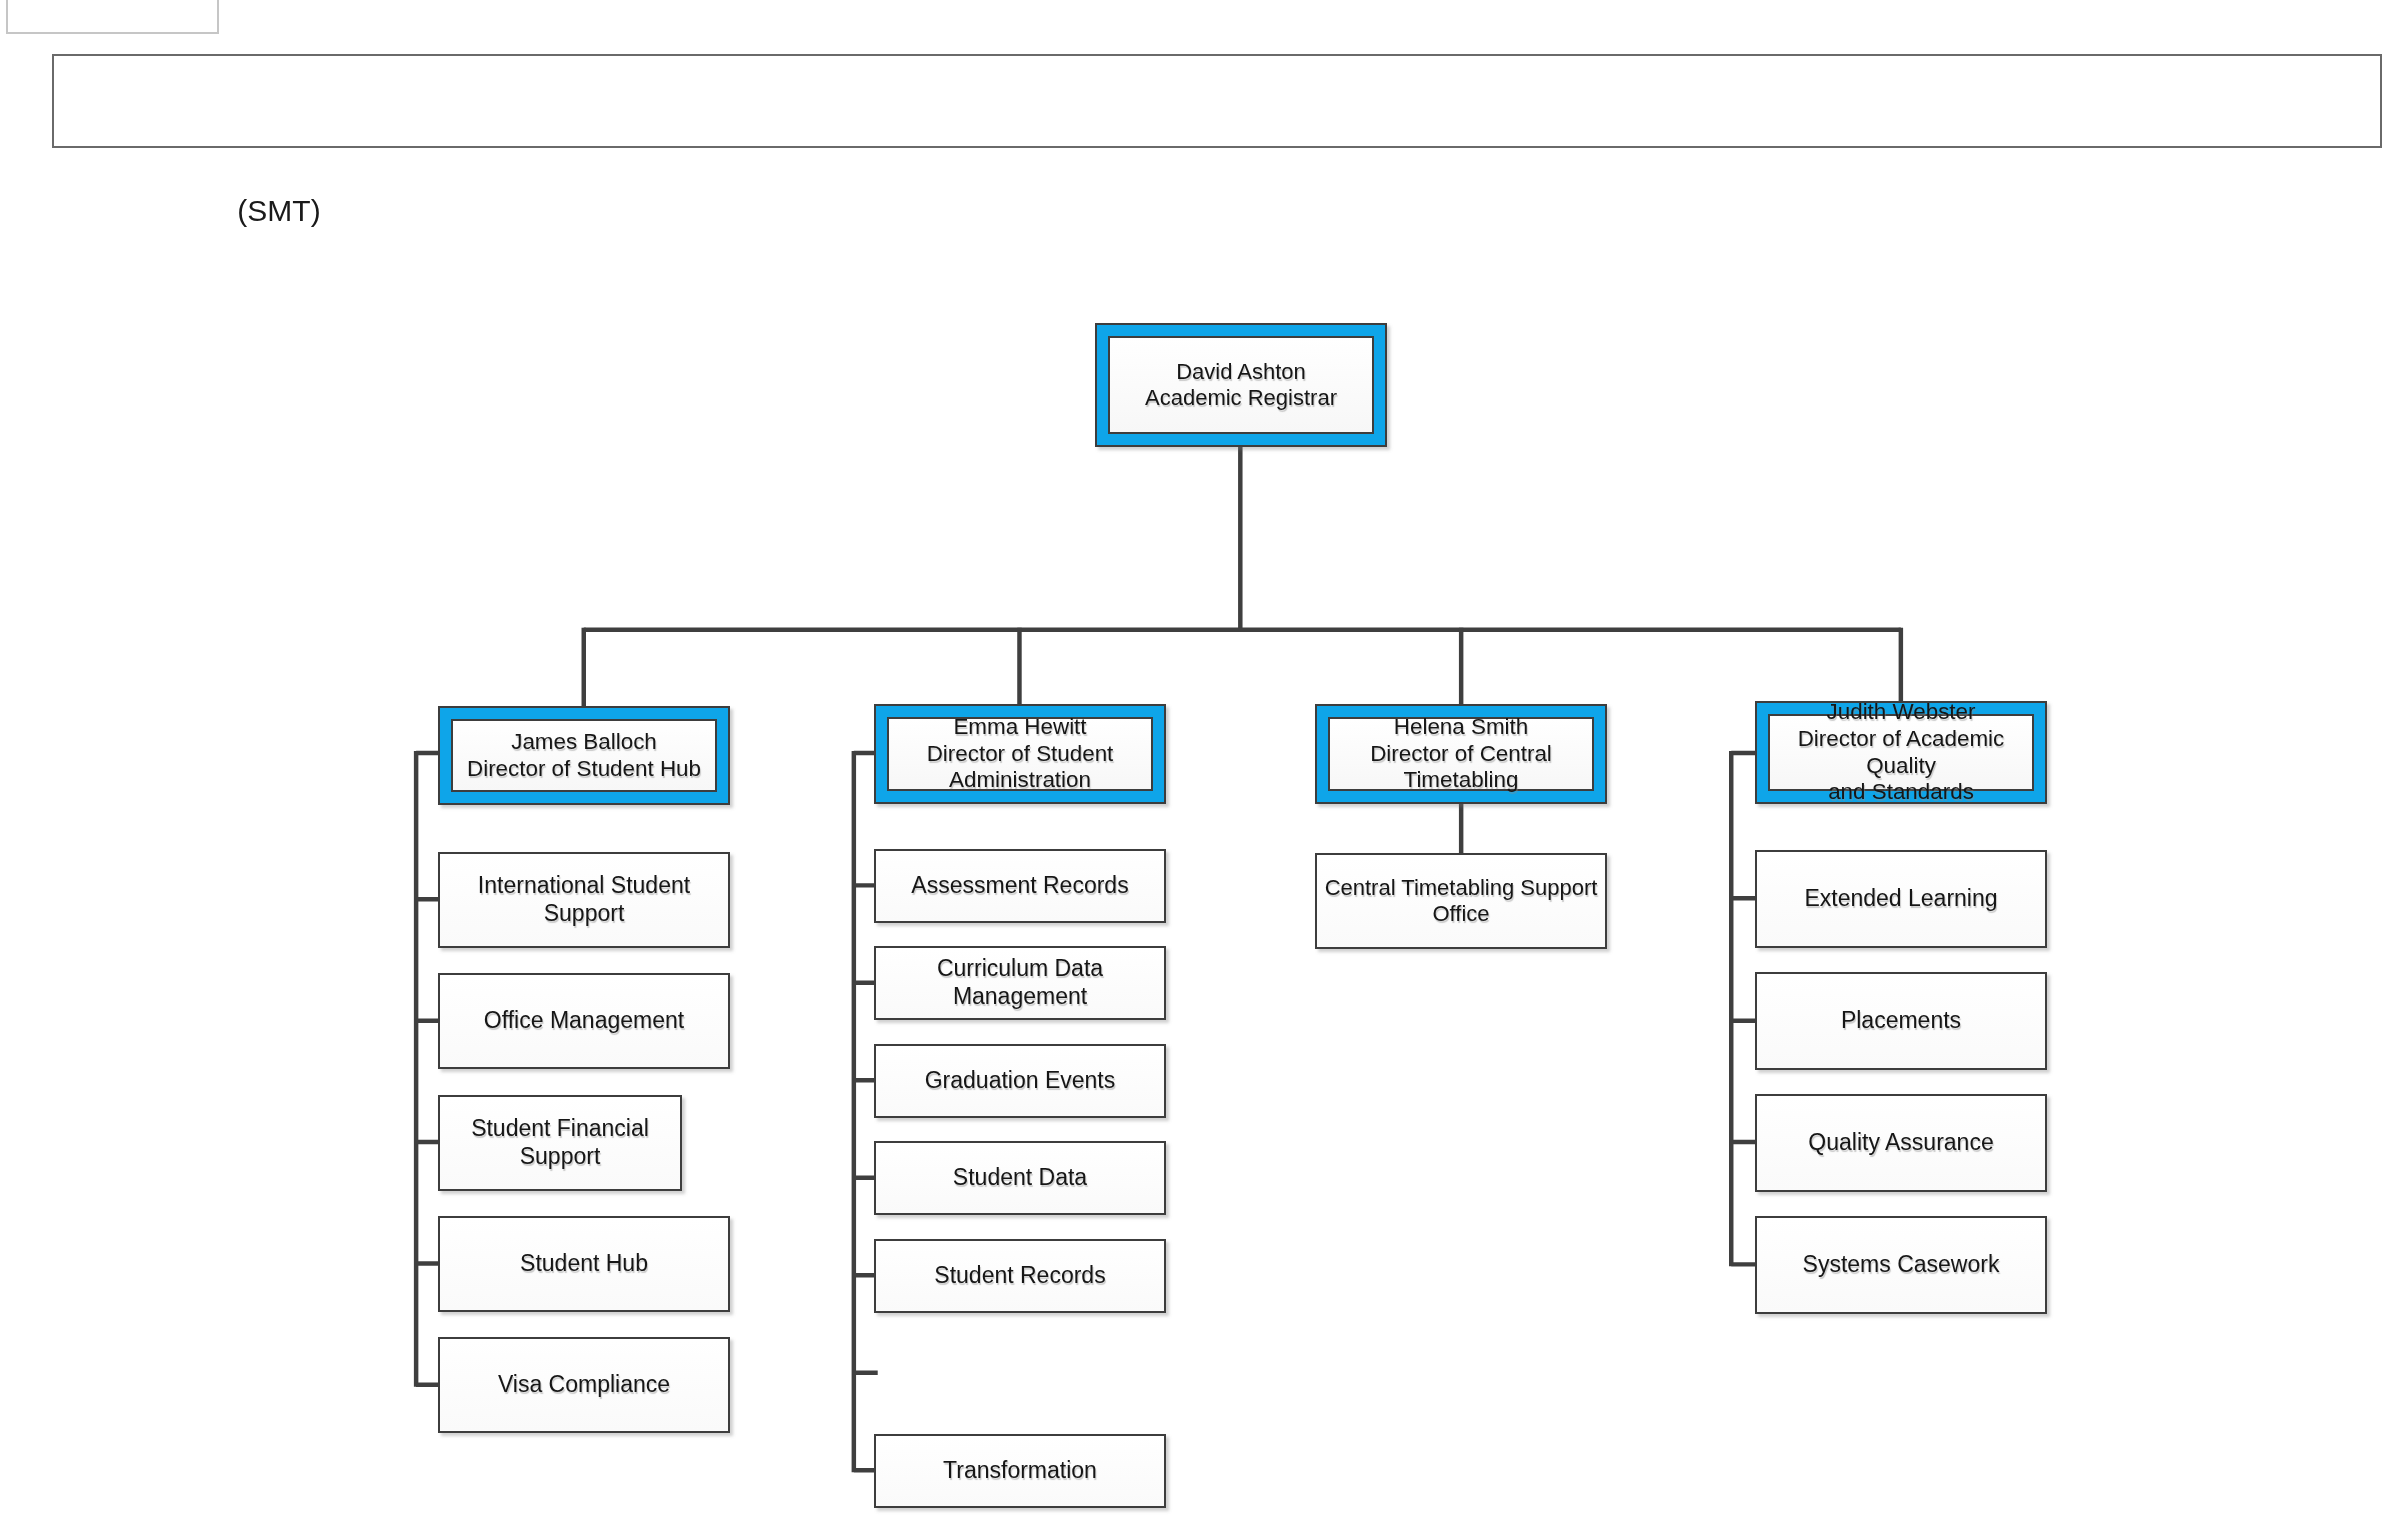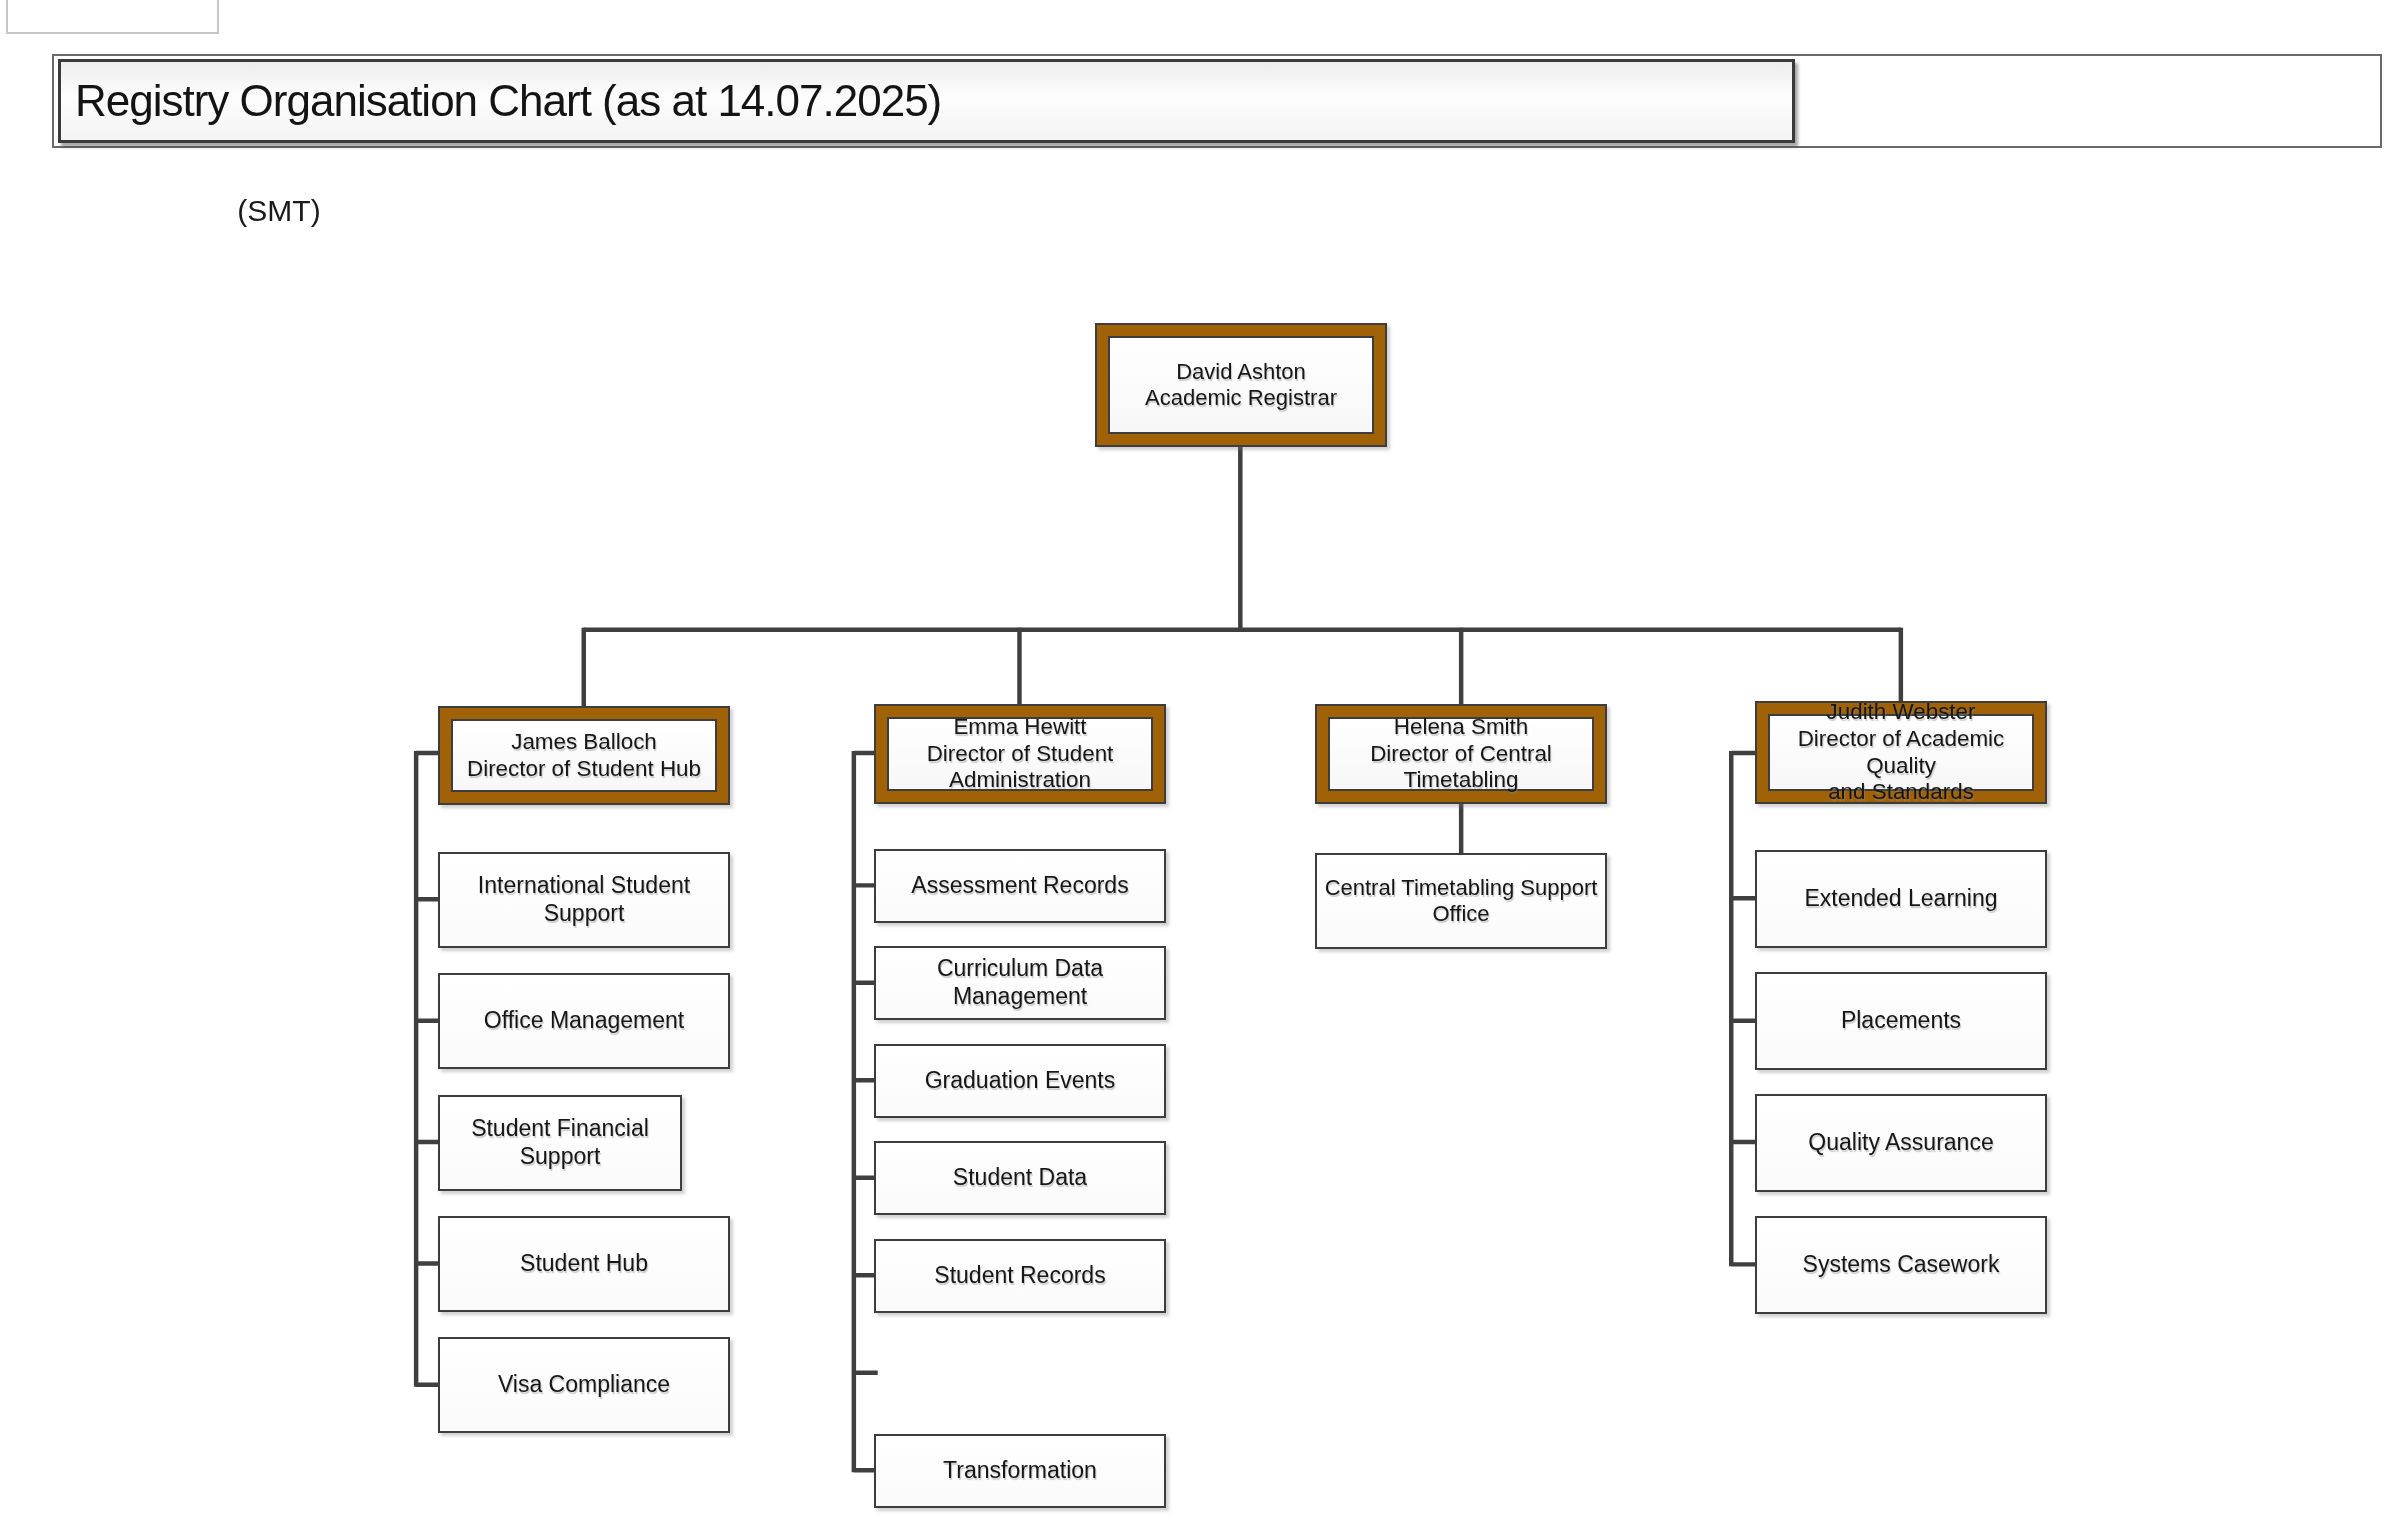--- a/index.html
+++ b/index.html
@@ -79,21 +79,21 @@
   .node .label {
     width: 100%;
     text-align: center;
     font-size: 23px;
     line-height: 1.2;
     padding: 0 8px;
     box-sizing: border-box;
     color: #161616;
     text-shadow: 1px 2px 1px rgba(140,140,140,0.45);
   }
-  .dbl { display: block; padding: 11px; background: #a16207; }
+  .dbl { display: block; padding: 11px; background: #0ea5e9; }
   .dbl .inner {
     width: 100%; height: 100%;
     box-sizing: border-box;
     border: 2.5px solid #3d3d3d;
     background: linear-gradient(180deg, #ffffff 0%, #f7f7f7 100%);
     display: flex;
     align-items: center;
     justify-content: center;
   }
   .director .label { font-size: 22.4px; }
@@ -101,23 +101,20 @@
   .tight .label { font-size: 22px; padding: 0 4px; }
 </style>
 </head>
 <body>
 
 <div id="canvas">
 
   <div class="clipped-box"></div>
 
   <div class="banner-outer"></div>
-  <div class="banner-inner">
-    <div class="banner-title">Registry Organisation Chart (as at 14.07.2025)</div>
-  </div>
 
   <div class="smt">
     <div>(SMT)</div>
   </div>
 
   <svg class="connectors" width="2408" height="1529" viewBox="0 0 2420 1537">
     <g stroke="#3f3f3f" stroke-width="4.5" fill="none">
       <path d="M1246.5 448 V633"></path>
       <path d="M586.5 633 H1910.5"></path>
       <path d="M586.5 631 V714"></path>

